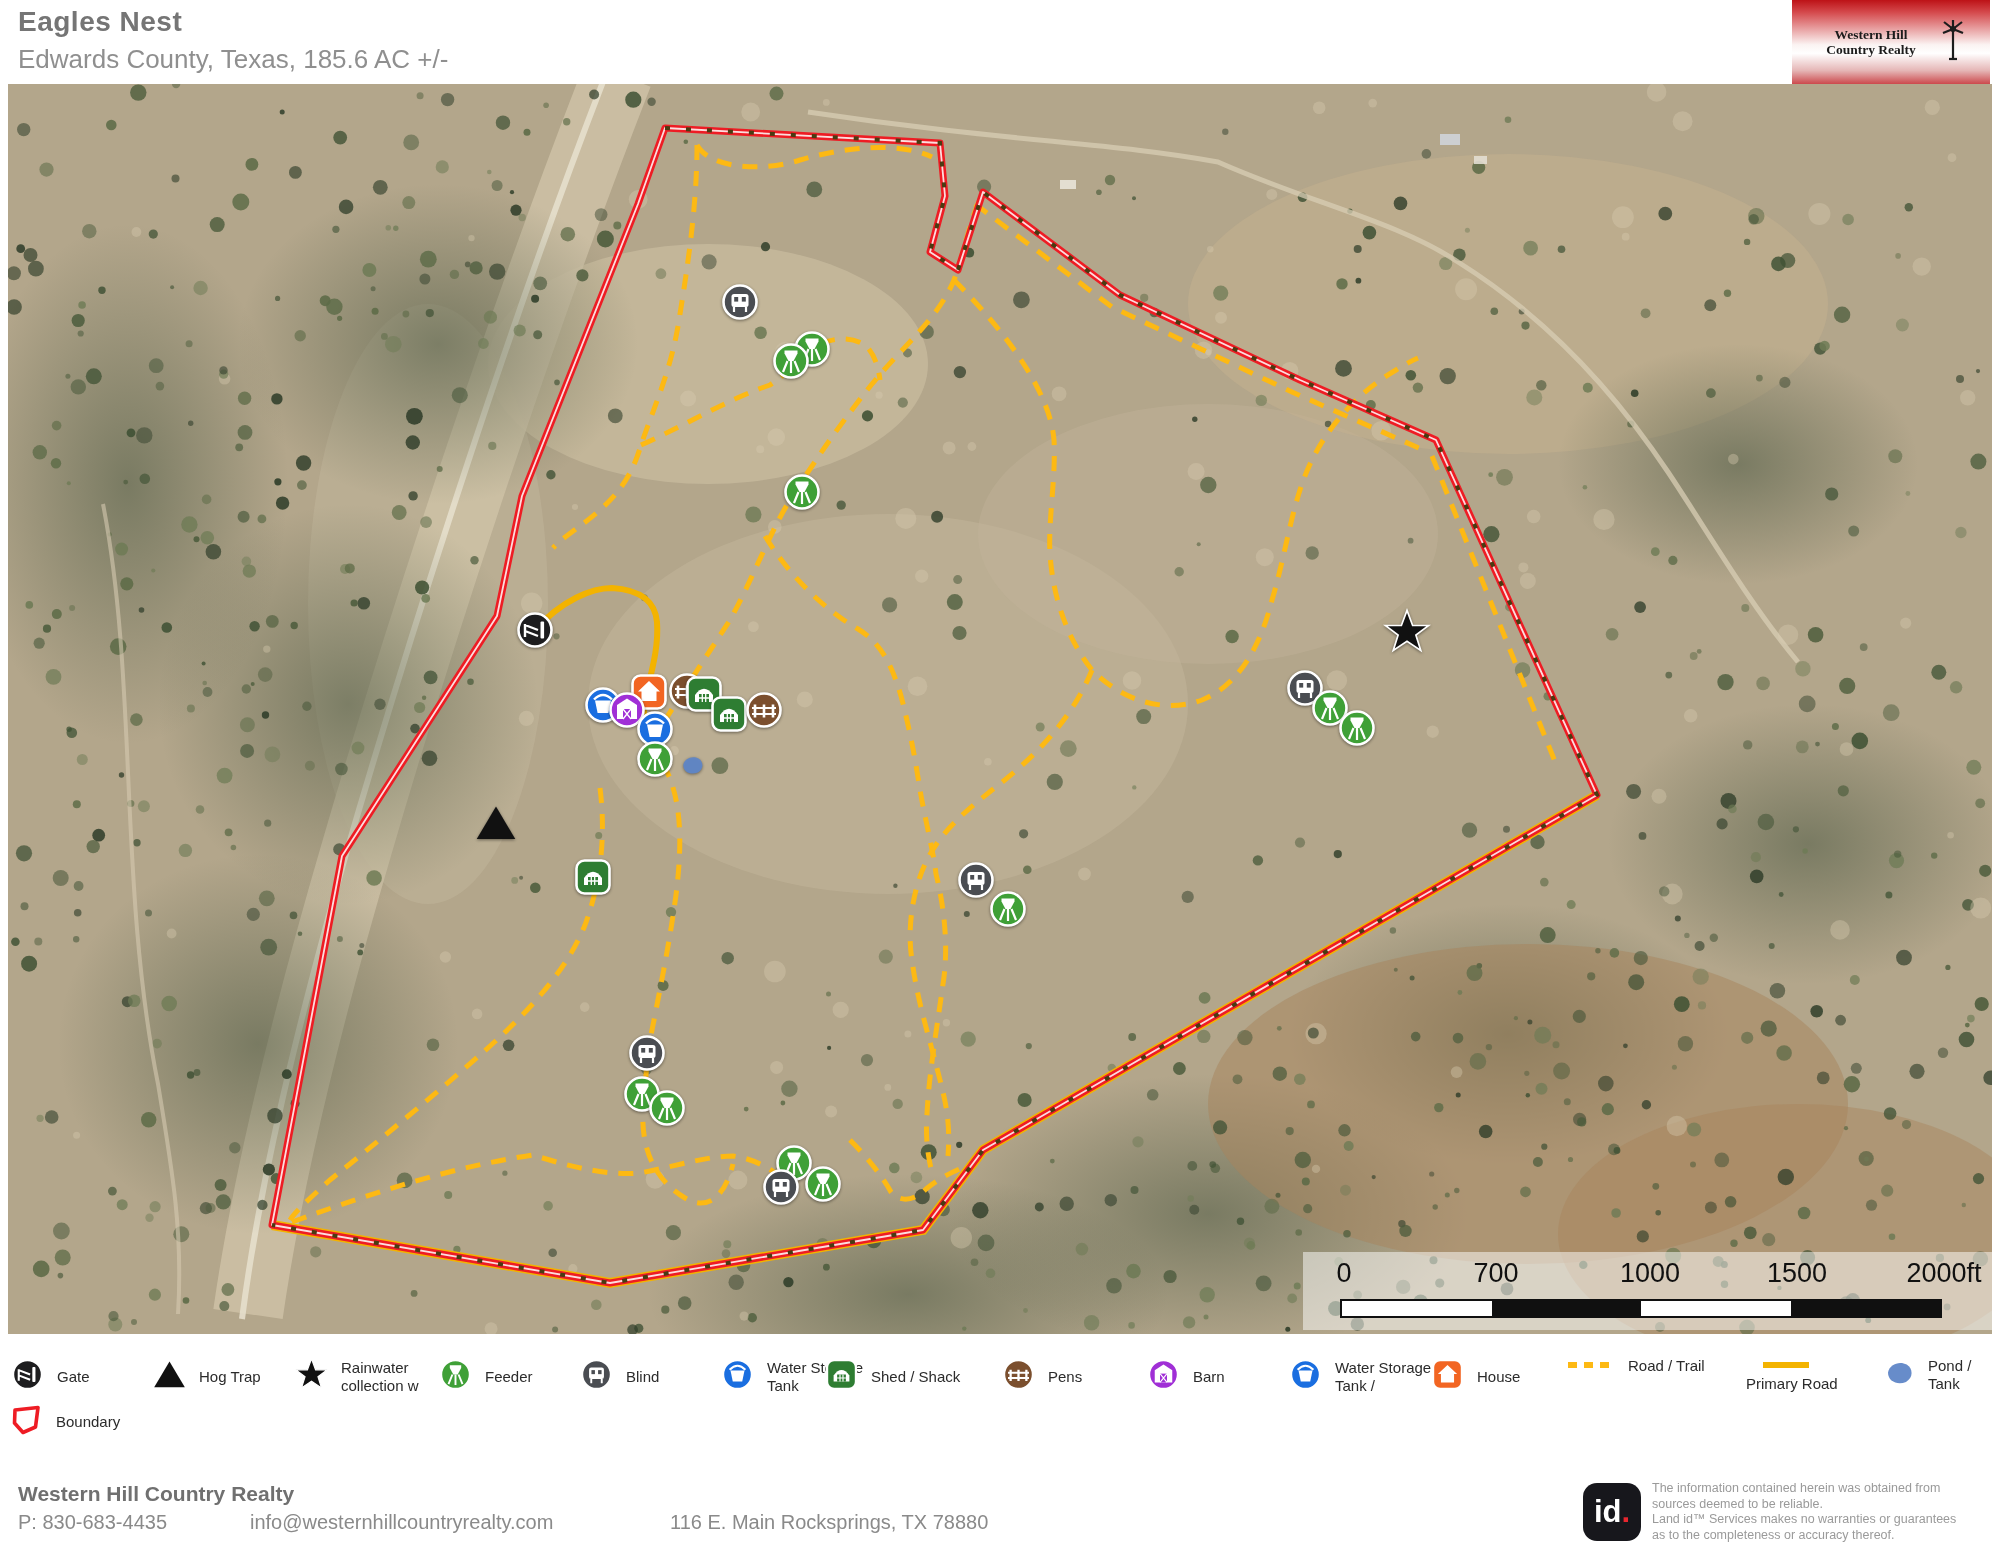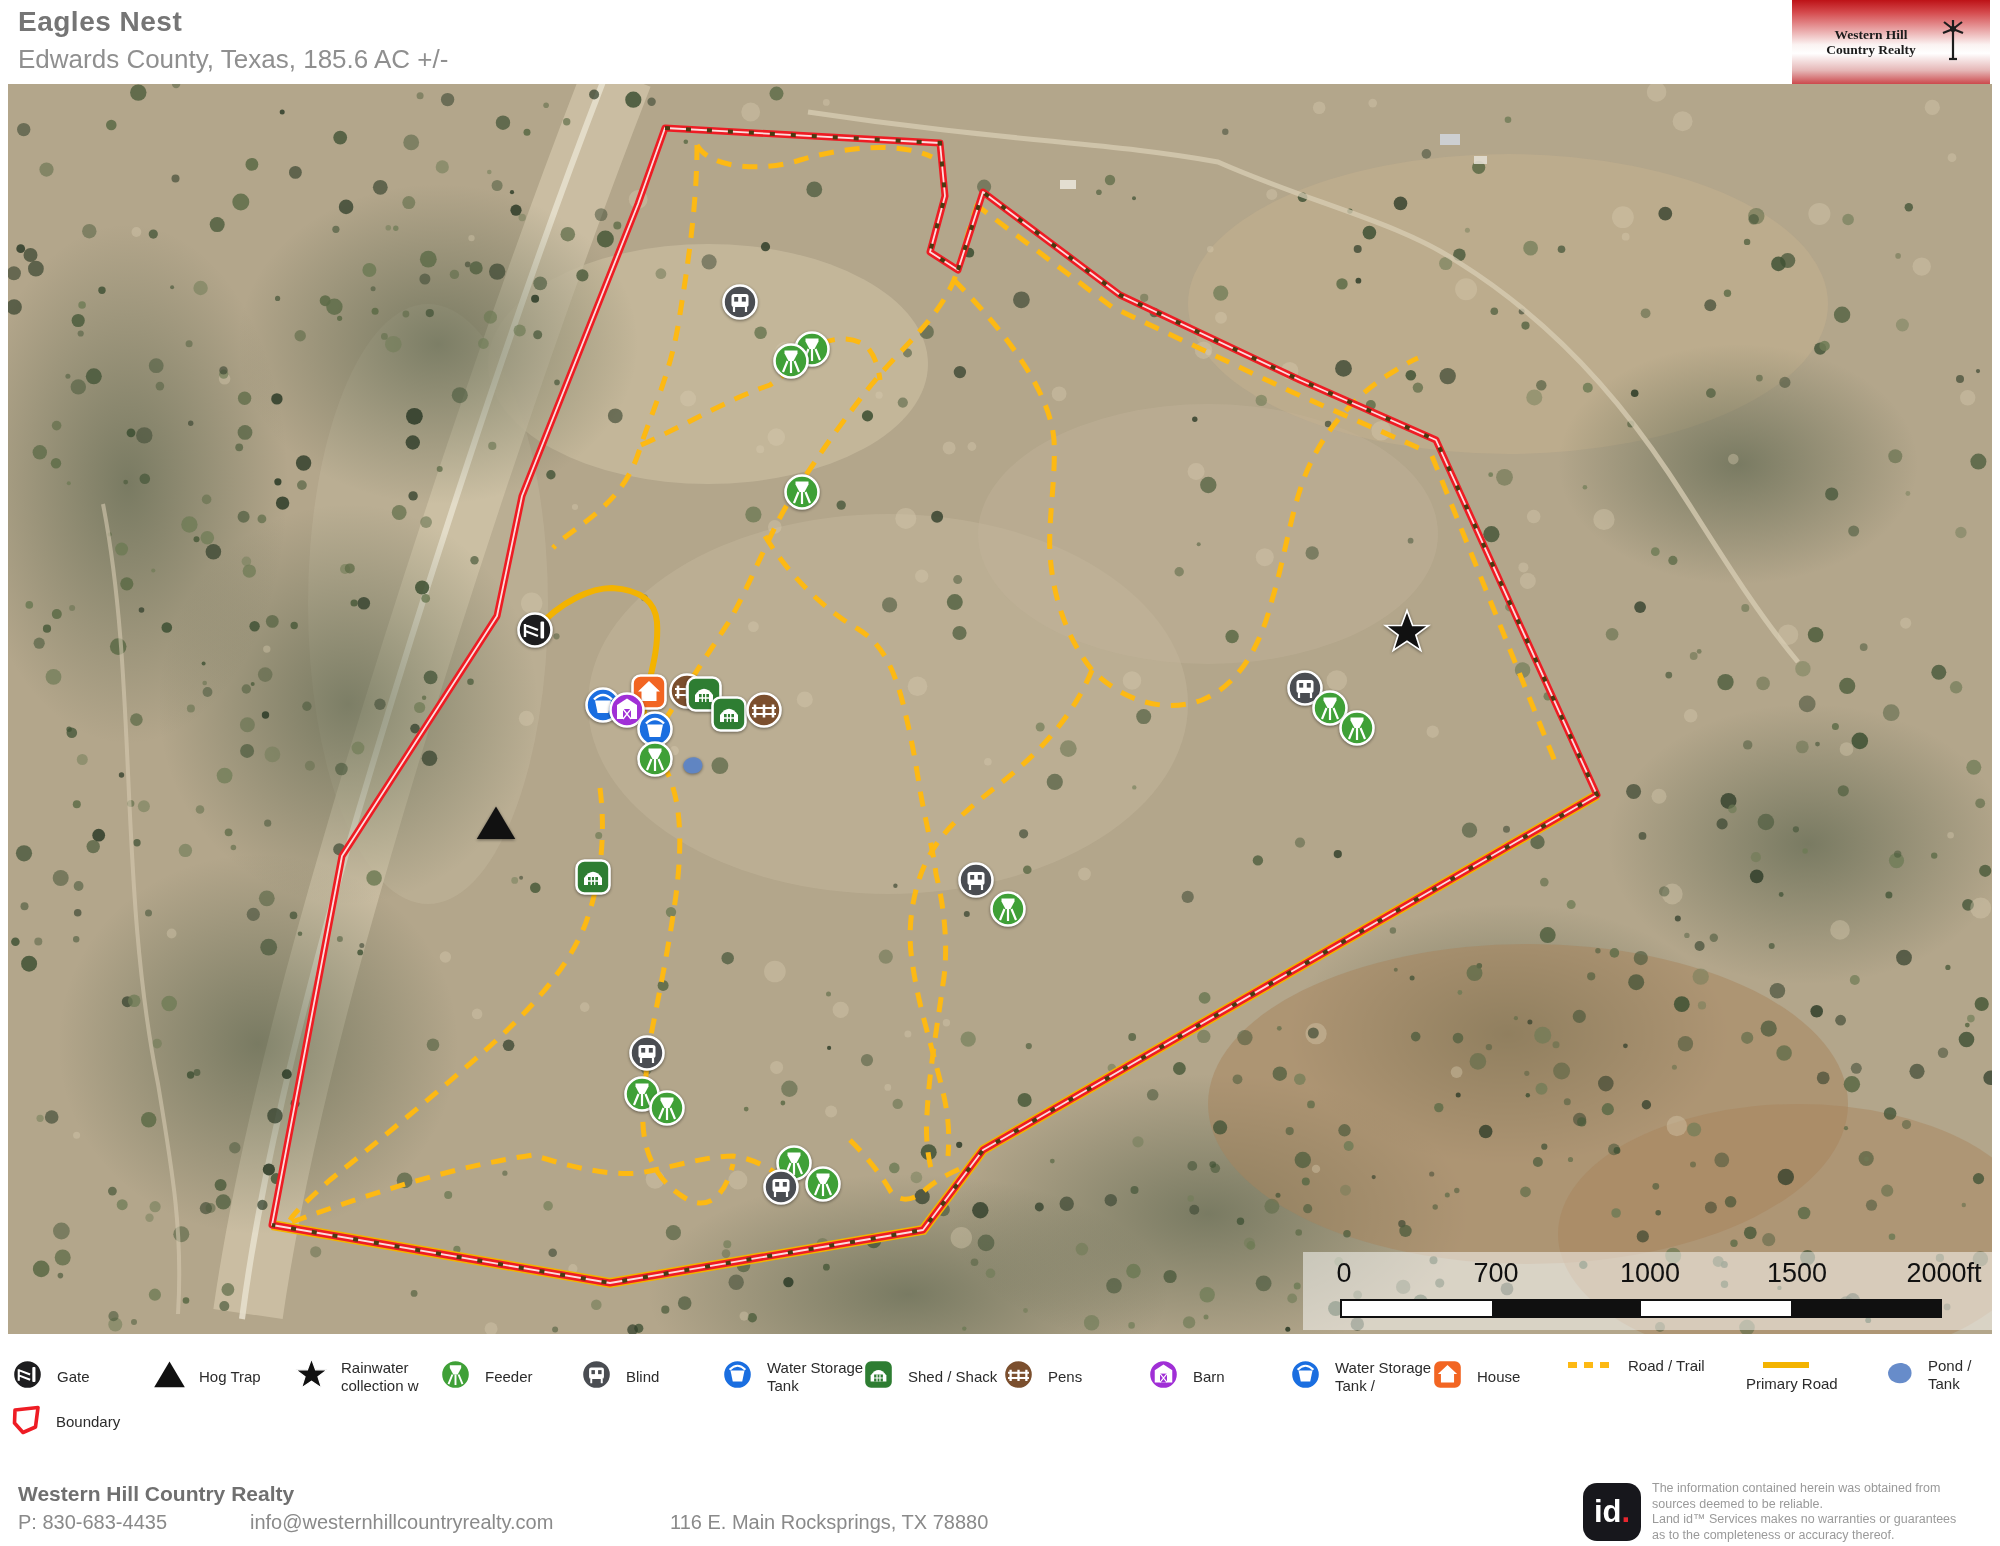--- a/index.html
+++ b/index.html
@@ -1124,21 +1124,21 @@
         <span class="lg-label">Blind</span>
       </div>
       <div class="lg-item" style="left: 720px; top: 12px;">
         <span><svg width="35" height="35" viewBox="0 0 40 40">
             <circle cx="20" cy="20" r="16.5" fill="#1a6ee0" stroke="#ffffff" stroke-width="2.6"></circle>
             <path d="M11,14.5 q9,-9 18,0" stroke="#fff" stroke-width="2.4" fill="none"></path>
        <path d="M12,15.5 h16 l-2.6,12.5 h-10.8 z" fill="#fff"></path>
           </svg></span>
         <span class="lg-label">Water Storage Tank</span>
       </div>
-      <div class="lg-item" style="left: 861px; top: 12px;">
+      <div class="lg-item" style="left: 824px; top: 12px;">
         <span><svg width="35" height="35" viewBox="0 0 40 40">
             <rect x="3.5" y="3.5" width="33" height="33" rx="8" fill="#2e7d32" stroke="#ffffff" stroke-width="2.6"></rect>
             <path d="M11,28 v-7 q9,-12.5 18,0 v7 z" fill="#fff"></path>
        <rect x="15" y="20" width="10" height="8" fill="#2e7d32"></rect>
        <path d="M15,24 h10 M18.3,20 v8 M21.7,20 v8" stroke="#fff" stroke-width="1.3" fill="none"></path>
           </svg></span>
         <span class="lg-label">Shed / Shack</span>
       </div>
       <div class="lg-item" style="left: 1001px; top: 12px;">
         <span><svg width="35" height="35" viewBox="0 0 40 40">

